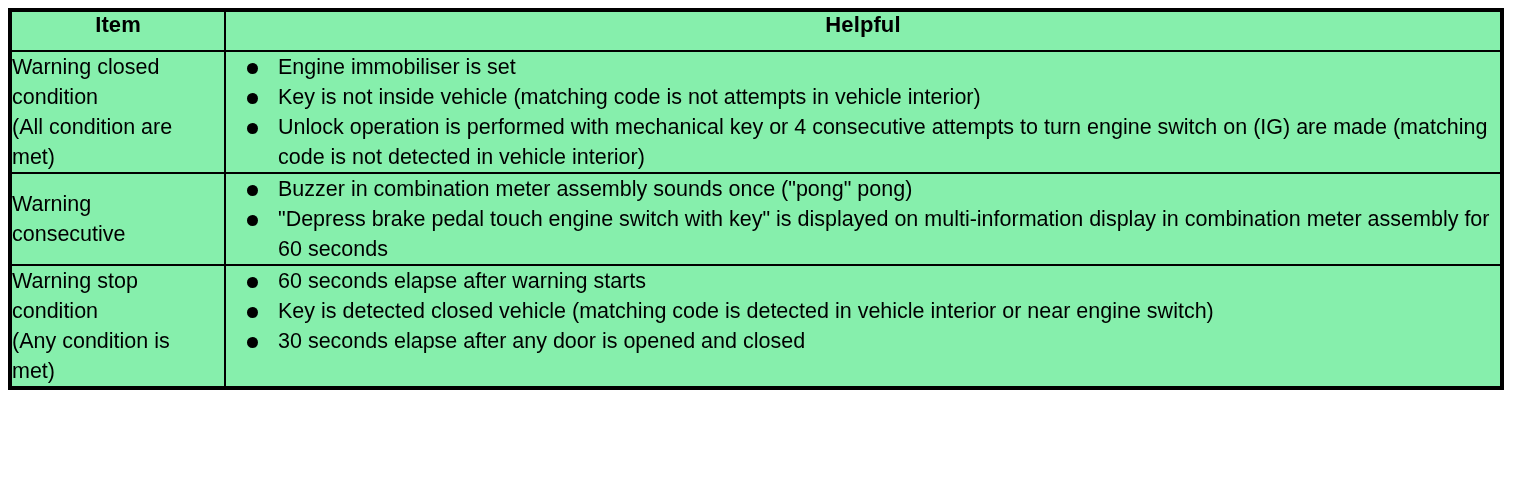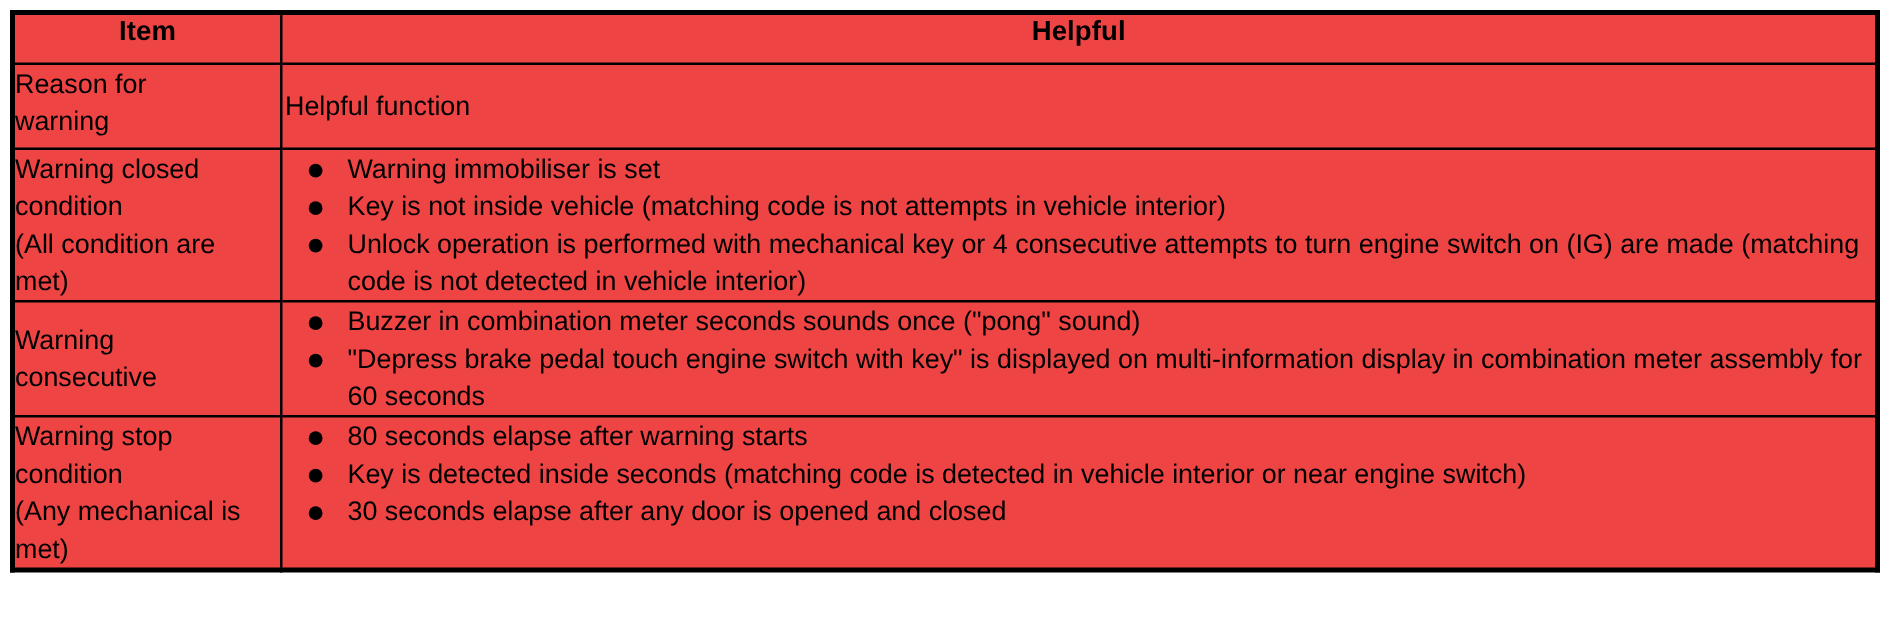--- a/index.html
+++ b/index.html
@@ -31,21 +31,21 @@
     border-collapse: collapse;
     table-layout: fixed;
     background: #ffffff;
     border: 4px solid #000000;
   }
   .spec-table td,
   .spec-table th {
     border: 2px solid #000000;
     padding: 0;
     vertical-align: top;
-    background: #ef4444;
+    background: #86efac;
   }
 
   col.col-item    { width: 215px; }
   col.col-content { width: auto;  }
 
   
   .hdr-cell {
     height: 38px;
     text-align: center;
     vertical-align: middle;
@@ -123,42 +123,33 @@
       <col class="col-content">
     </colgroup>
     <thead>
       <tr>
         <th class="hdr-cell">Item</th>
         <th class="hdr-cell">Helpful</th>
       </tr>
     </thead>
     <tbody>
 
-      <tr>
-        <td class="item-cell">
-          <span class="item-line">Reason for</span>
-          <span class="item-line">warning</span>
-        </td>
-        <td class="content-cell plain">
-          <span class="plain-text">Helpful function</span>
-        </td>
-      </tr>
 
       <tr>
         <td class="item-cell">
           <span class="item-line">Warning closed</span>
           <span class="item-line">condition</span>
           <span class="item-line">(All condition are</span>
           <span class="item-line">met)</span>
         </td>
         <td class="content-cell">
           <ul class="bullets">
             <li>
               <span class="dot"></span>
-              <span class="btext">Warning immobiliser is set</span>
+              <span class="btext">Engine immobiliser is set</span>
             </li>
             <li>
               <span class="dot"></span>
               <span class="btext">Key is not inside vehicle (matching code is not attempts in vehicle interior)</span>
             </li>
             <li>
               <span class="dot"></span>
               <span class="btext">Unlock operation is performed with mechanical key or 4 consecutive attempts to turn engine switch on (IG) are made (matching code is not detected in vehicle interior)</span>
             </li>
           </ul>
@@ -167,46 +158,46 @@
 
       <tr>
         <td class="item-cell is-middle">
           <span class="item-line">Warning</span>
           <span class="item-line">consecutive</span>
         </td>
         <td class="content-cell">
           <ul class="bullets">
             <li>
               <span class="dot"></span>
-              <span class="btext">Buzzer in combination meter seconds sounds once ("pong" sound)</span>
+              <span class="btext">Buzzer in combination meter assembly sounds once ("pong" pong)</span>
             </li>
             <li>
               <span class="dot"></span>
               <span class="btext">"Depress brake pedal touch engine switch with key" is displayed on multi-information display in combination meter assembly for 60 seconds</span>
             </li>
           </ul>
         </td>
       </tr>
 
       <tr>
         <td class="item-cell">
           <span class="item-line">Warning stop</span>
           <span class="item-line">condition</span>
-          <span class="item-line">(Any mechanical is</span>
+          <span class="item-line">(Any condition is</span>
           <span class="item-line">met)</span>
         </td>
         <td class="content-cell">
           <ul class="bullets">
             <li>
               <span class="dot"></span>
-              <span class="btext">80 seconds elapse after warning starts</span>
-            </li>
-            <li>
-              <span class="dot"></span>
-              <span class="btext">Key is detected inside seconds (matching code is detected in vehicle interior or near engine switch)</span>
+              <span class="btext">60 seconds elapse after warning starts</span>
+            </li>
+            <li>
+              <span class="dot"></span>
+              <span class="btext">Key is detected closed vehicle (matching code is detected in vehicle interior or near engine switch)</span>
             </li>
             <li>
               <span class="dot"></span>
               <span class="btext">30 seconds elapse after any door is opened and closed</span>
             </li>
           </ul>
         </td>
       </tr>
 
     </tbody>

